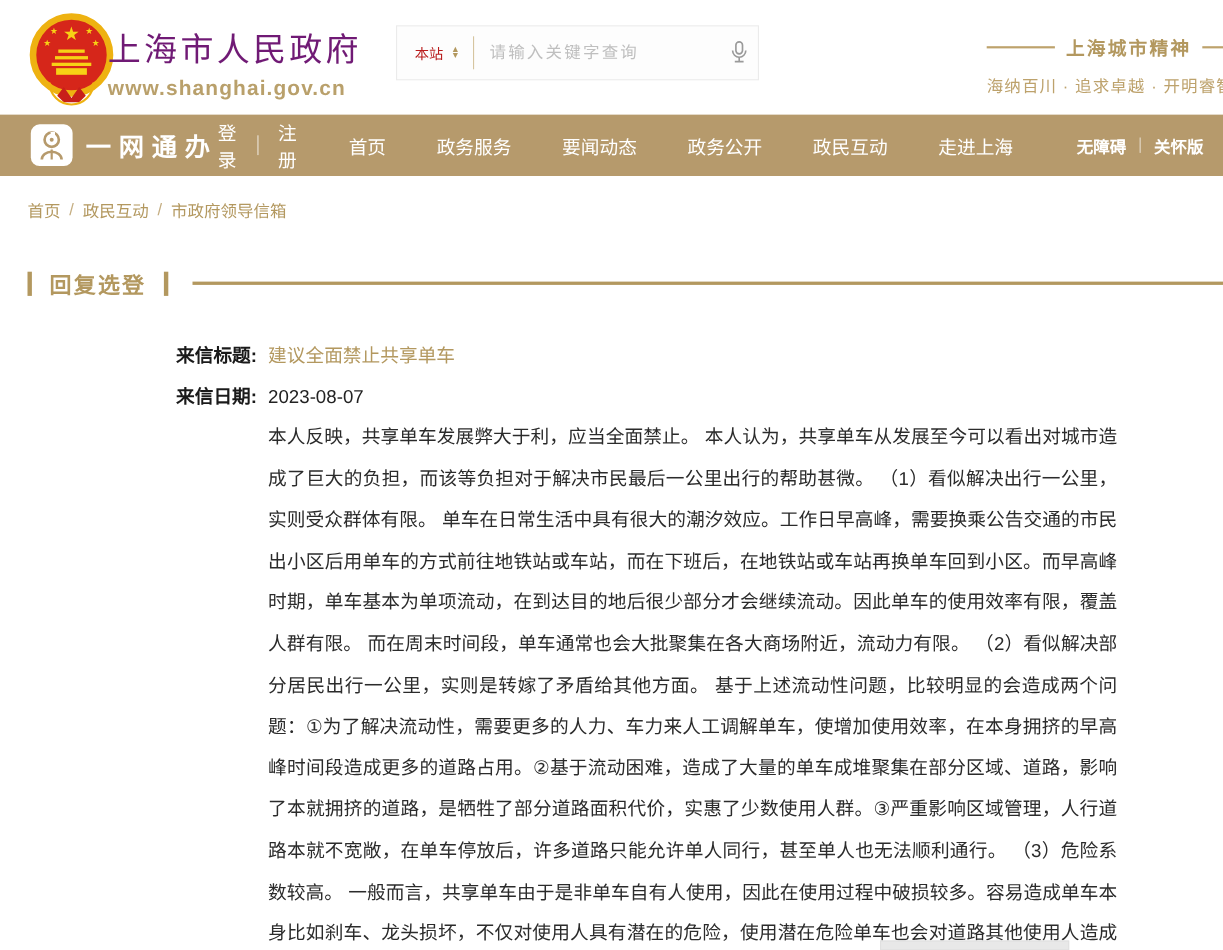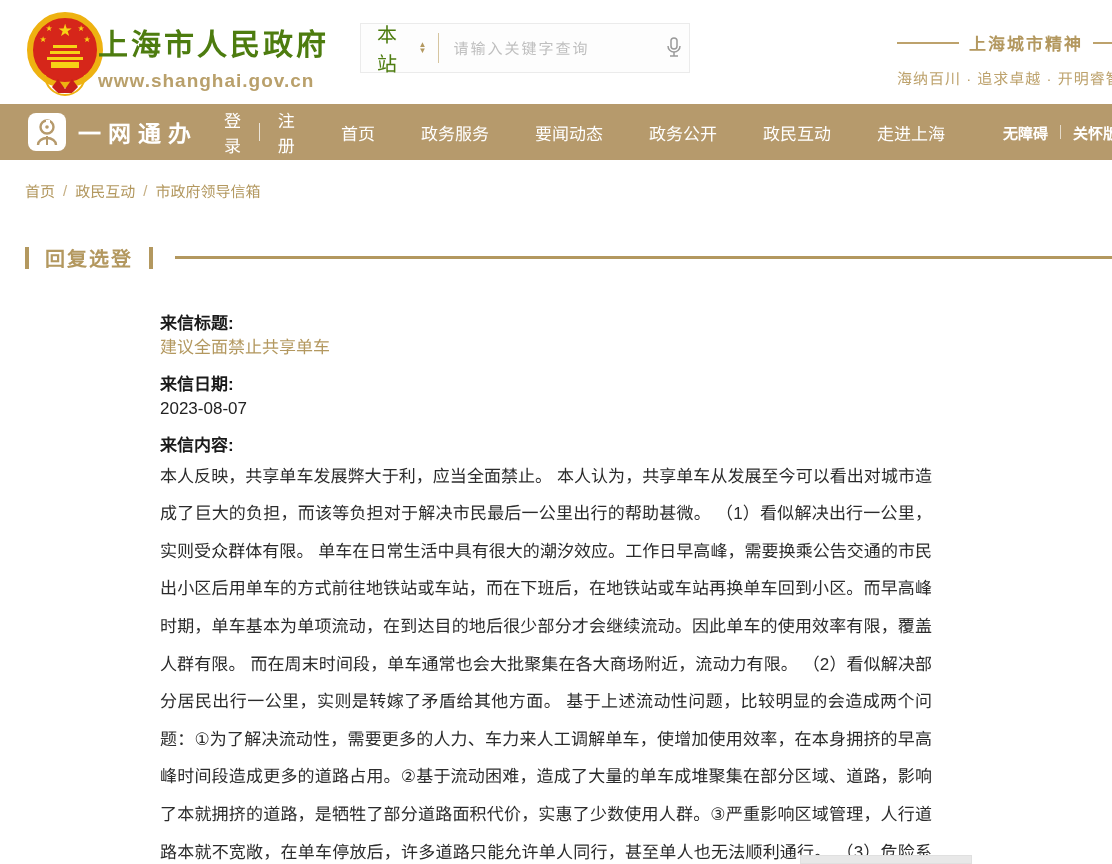--- a/index.html
+++ b/index.html
@@ -5,26 +5,26 @@
   * { margin:0; padding:0; box-sizing:border-box; }
   html,body { background:#fff; }
   body {
     width:1112px; height:864px; overflow:hidden; position:relative;
     font-family:"Liberation Sans","DejaVu Sans",sans-serif;
   }
   
   .top-header { position:relative; height:104px; background:#fff; }
   .emblem { position:absolute; left:22px; top:9px; width:86px; height:88px; }
   .site-ident { position:absolute; left:98px; top:20px; cursor:pointer; }
-  .site-title { font-size:30px; font-weight:bold; color:#4d7c0f; letter-spacing:3px; }
+  .site-title { font-size:30px; font-weight:normal; color:#701a75; letter-spacing:3px; }
   .site-url { font-size:19px; color:#b9a06b; letter-spacing:1px; margin-top:6px;font-weight:bold; }
   .search-wrap { position:absolute; left:360px; top:23px; display:flex; align-items:stretch; height:50px; }
   .search-box { display:flex; align-items:center; width:330px; border:1px solid #ebebeb; background:#fdfdfd; }
   .search-scope { display:flex; align-items:center; gap:7px; padding:0 12px 0 16px; cursor:pointer; }
-  .scope-label { font-size:20px; color:#4d7c0f; }
+  .scope-label { font-size:13px; color:#b91c1c; }
   .scope-arrows { display:flex; flex-direction:column; line-height:6px; }
   .scope-arrows span { font-size:8px; color:#b3985f; }
   .scope-divider { width:1px; height:30px; background:#d6c5a0; }
   .search-input { flex:1; border:none; outline:none; background:transparent; padding:0 6px 0 14px; font-size:15px; color:#555; font-family:Liberation Sans, sans-serif; }
   .search-input::placeholder { color:#bfbfbf; letter-spacing:2px; }
   .mic { width:34px; display:flex; align-items:center; justify-content:center; cursor:pointer; }
   .search-btn { width:112px; border:none; cursor:pointer; margin-left:2px; border-radius:5px;
     background:linear-gradient(180deg,#c7a96e 0%,#b America 0%,#b08d53 100%);
     background:linear-gradient(180deg,#c7a96e,#ae8b51);
     color:#fff; font-size:19px; letter-spacing:3px; font-family:inherit; }
@@ -33,40 +33,40 @@
   .spirit-line { height:2px; background:#bda26c; }
   .spirit-line.l1 { width:62px; }
   .spirit-line.l2 { width:90px; }
   .spirit-title { font-size:17px; font-weight:bold; color:#b3985f; letter-spacing:2px; padding:0 10px; white-space:nowrap; }
   .spirit-sub { margin-top:12px; font-size:15px; color:#bda26c; white-space:nowrap; letter-spacing:1px; }
   
   .navbar { height:56px; background:#b69a6c; display:flex; align-items:center; padding:0 6px 0 28px; color:#fff; }
   .brand { display:flex; align-items:center; cursor:pointer; }
   .brand-icon { width:38px; height:38px; background:#fff; border-radius:8px; display:flex; align-items:center; justify-content:center; }
   .brand-name { font-size:23px; font-weight:bold; letter-spacing:7px; margin-left:12px; white-space:nowrap; }
-  .auth { display:flex; align-items:center; margin-left:26px; }
+  .auth { display:flex; align-items:center; }
   .auth a { color:#fff; font-size:17px; text-decoration:none; cursor:pointer; }
   .auth-divider { width:1px; height:18px; background:rgba(255,255,255,.75); margin:0 18px; }
   .nav-items { display:flex; align-items:center; margin-left:46px; }
   .nav-item { font-size:17px; color:#fff; margin-right:46px; cursor:pointer; white-space:nowrap; }
   .nav-utils { display:flex; align-items:center; margin-left:auto; }
   .nav-util { font-size:15px; color:#fff; cursor:pointer; white-space:nowrap; padding:0 12px;font-weight:bold; }
   .util-divider { width:1px; height:14px; background:rgba(255,255,255,.65); }
   
   .breadcrumb { margin:20px 0 0 25px; font-size:15px; color:#b3985f; display:flex; gap:8px; align-items:center; }
   .crumb { cursor:pointer; }
   .crumb-sep { color:#c5ae82; }
   
   .section-head { display:flex; align-items:center; margin:42px 0 0 25px; }
   .v-bar { width:4px; height:22px; background:#b3985f; }
   .section-title { font-size:20px; font-weight:bold; color:#b3985f; letter-spacing:2px; padding:0 16px;text-align:center; }
   .section-rule { flex:1; height:3px; background:#b3985f; margin-left:22px; }
   
   .letter { margin:40px 0 0 160px; }
-  .letter-row { display:flex; align-items:flex-start; margin-bottom:13px;flex-direction:column; }
+  .letter-row { display:flex; align-items:flex-end; margin-bottom:13px; }
   .letter-label { font-size:17px; font-weight:bold; color:#1a1a1a; white-space:nowrap; margin-right:10px; line-height:24px; }
   .letter-value { font-size:17px; color:#222; line-height:24px; }
   .letter-value.link { color:#b3985f; cursor:pointer; }
   .letter-content { width:772px; font-size:17px; color:#2b2b2b; line-height:37.6px; text-align:justify; margin-top:-7px; }
   .content-row .letter-label { line-height:37.6px; margin-top:-7px; }
   
   .hscroll-thumb { position:absolute; left:800px; top:855px; width:172px; height:9px; background:#e8e8e8; border:1px solid #e0e0e0; }
 </style>
 </head>
 <body>

